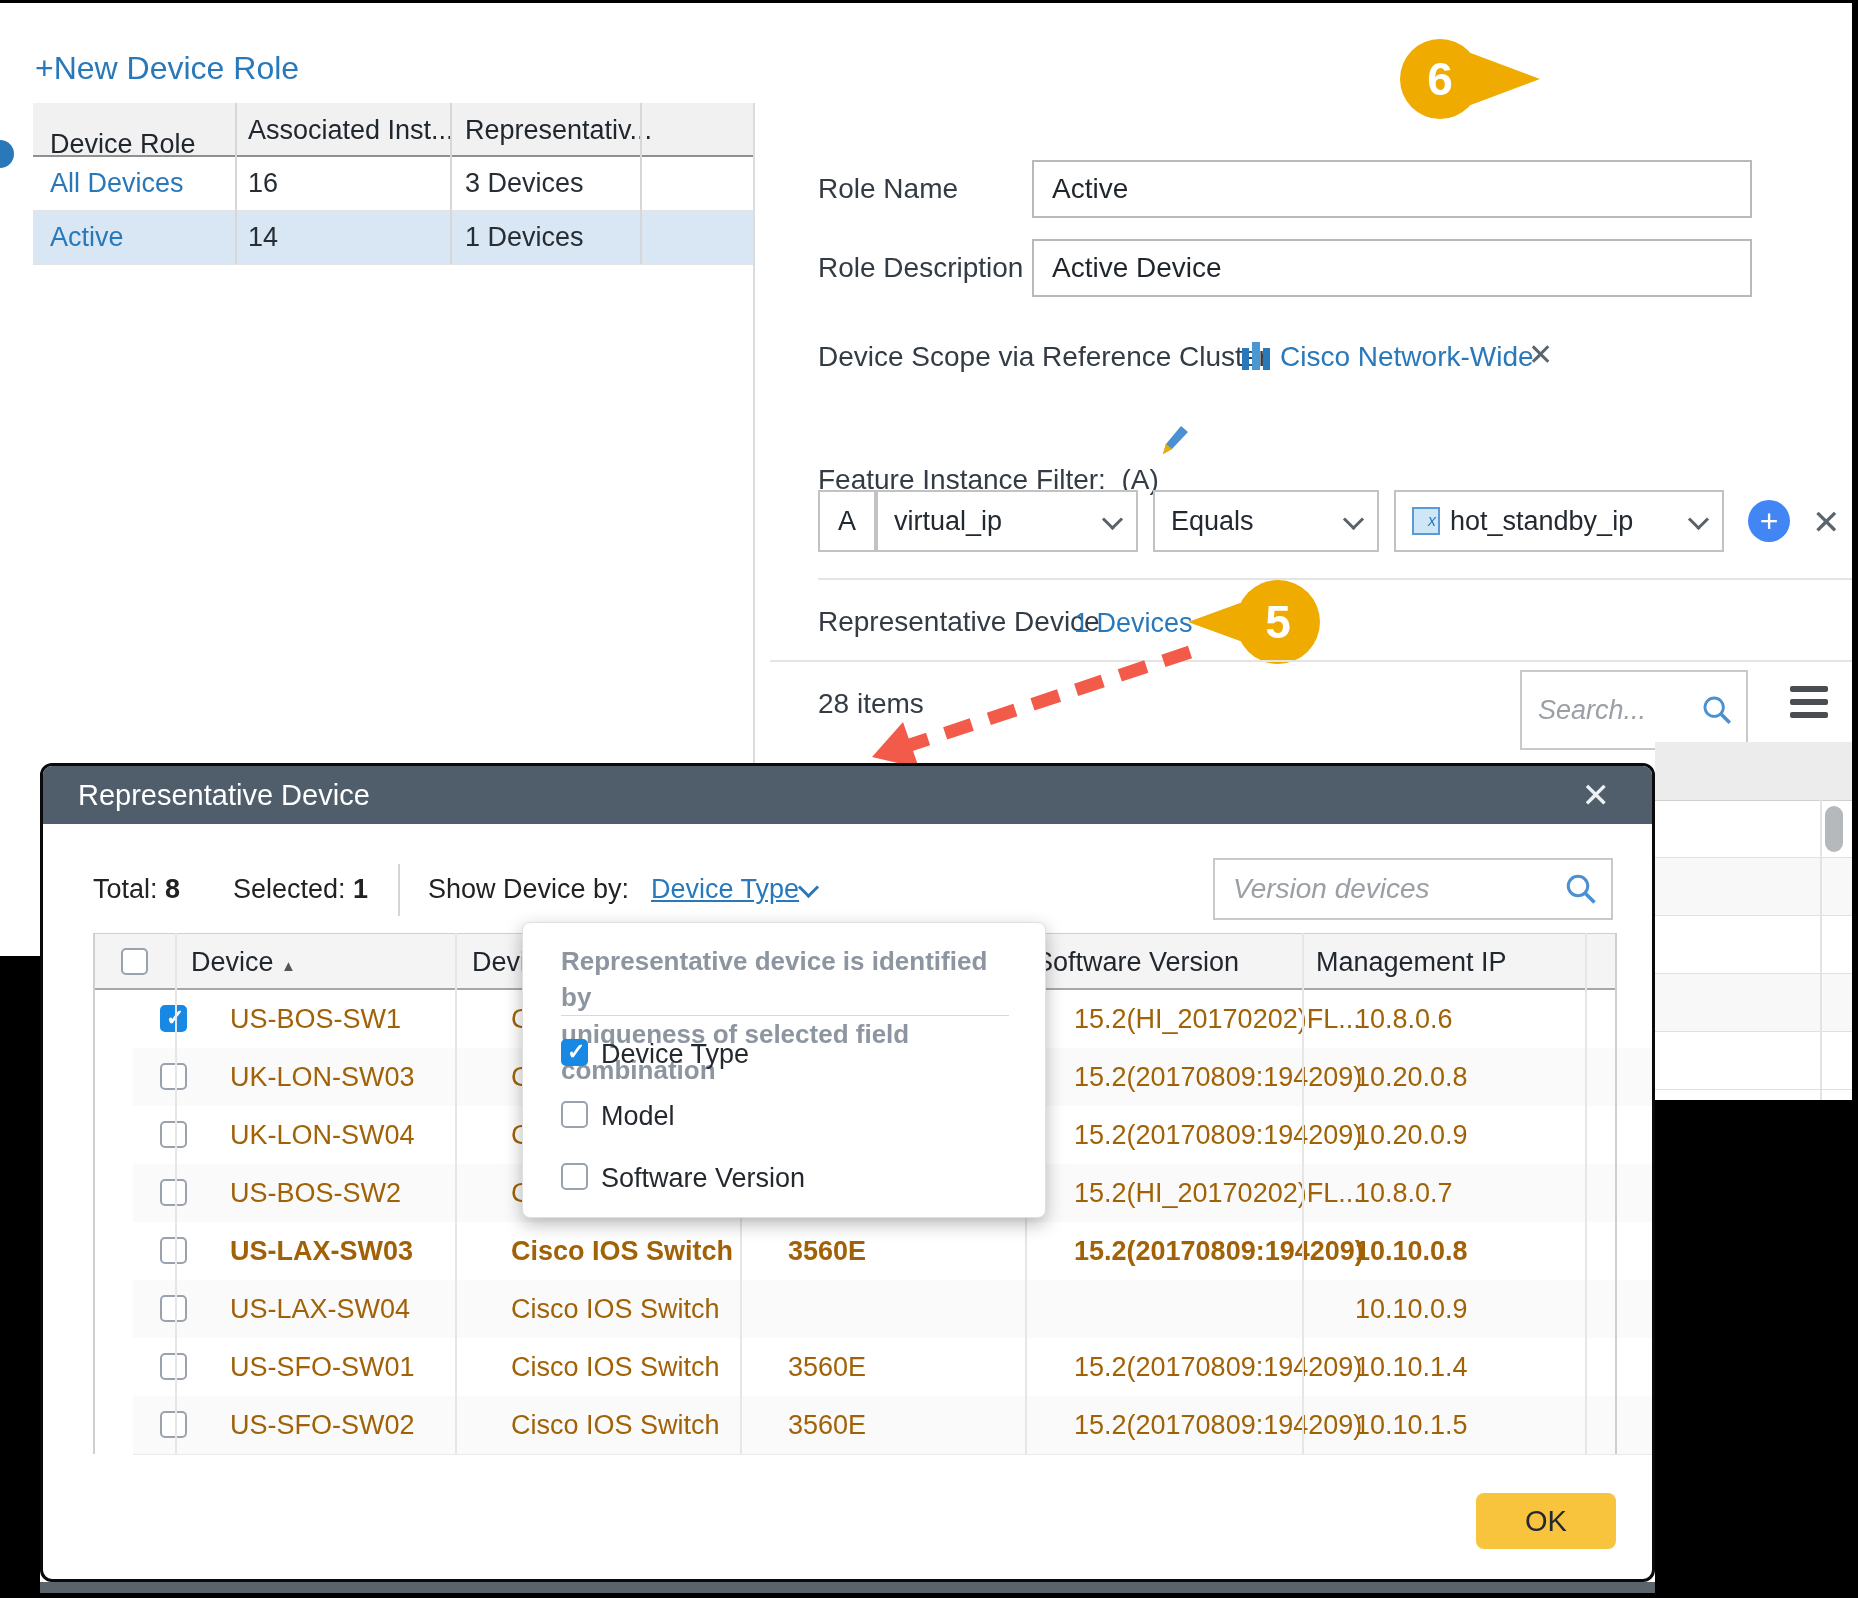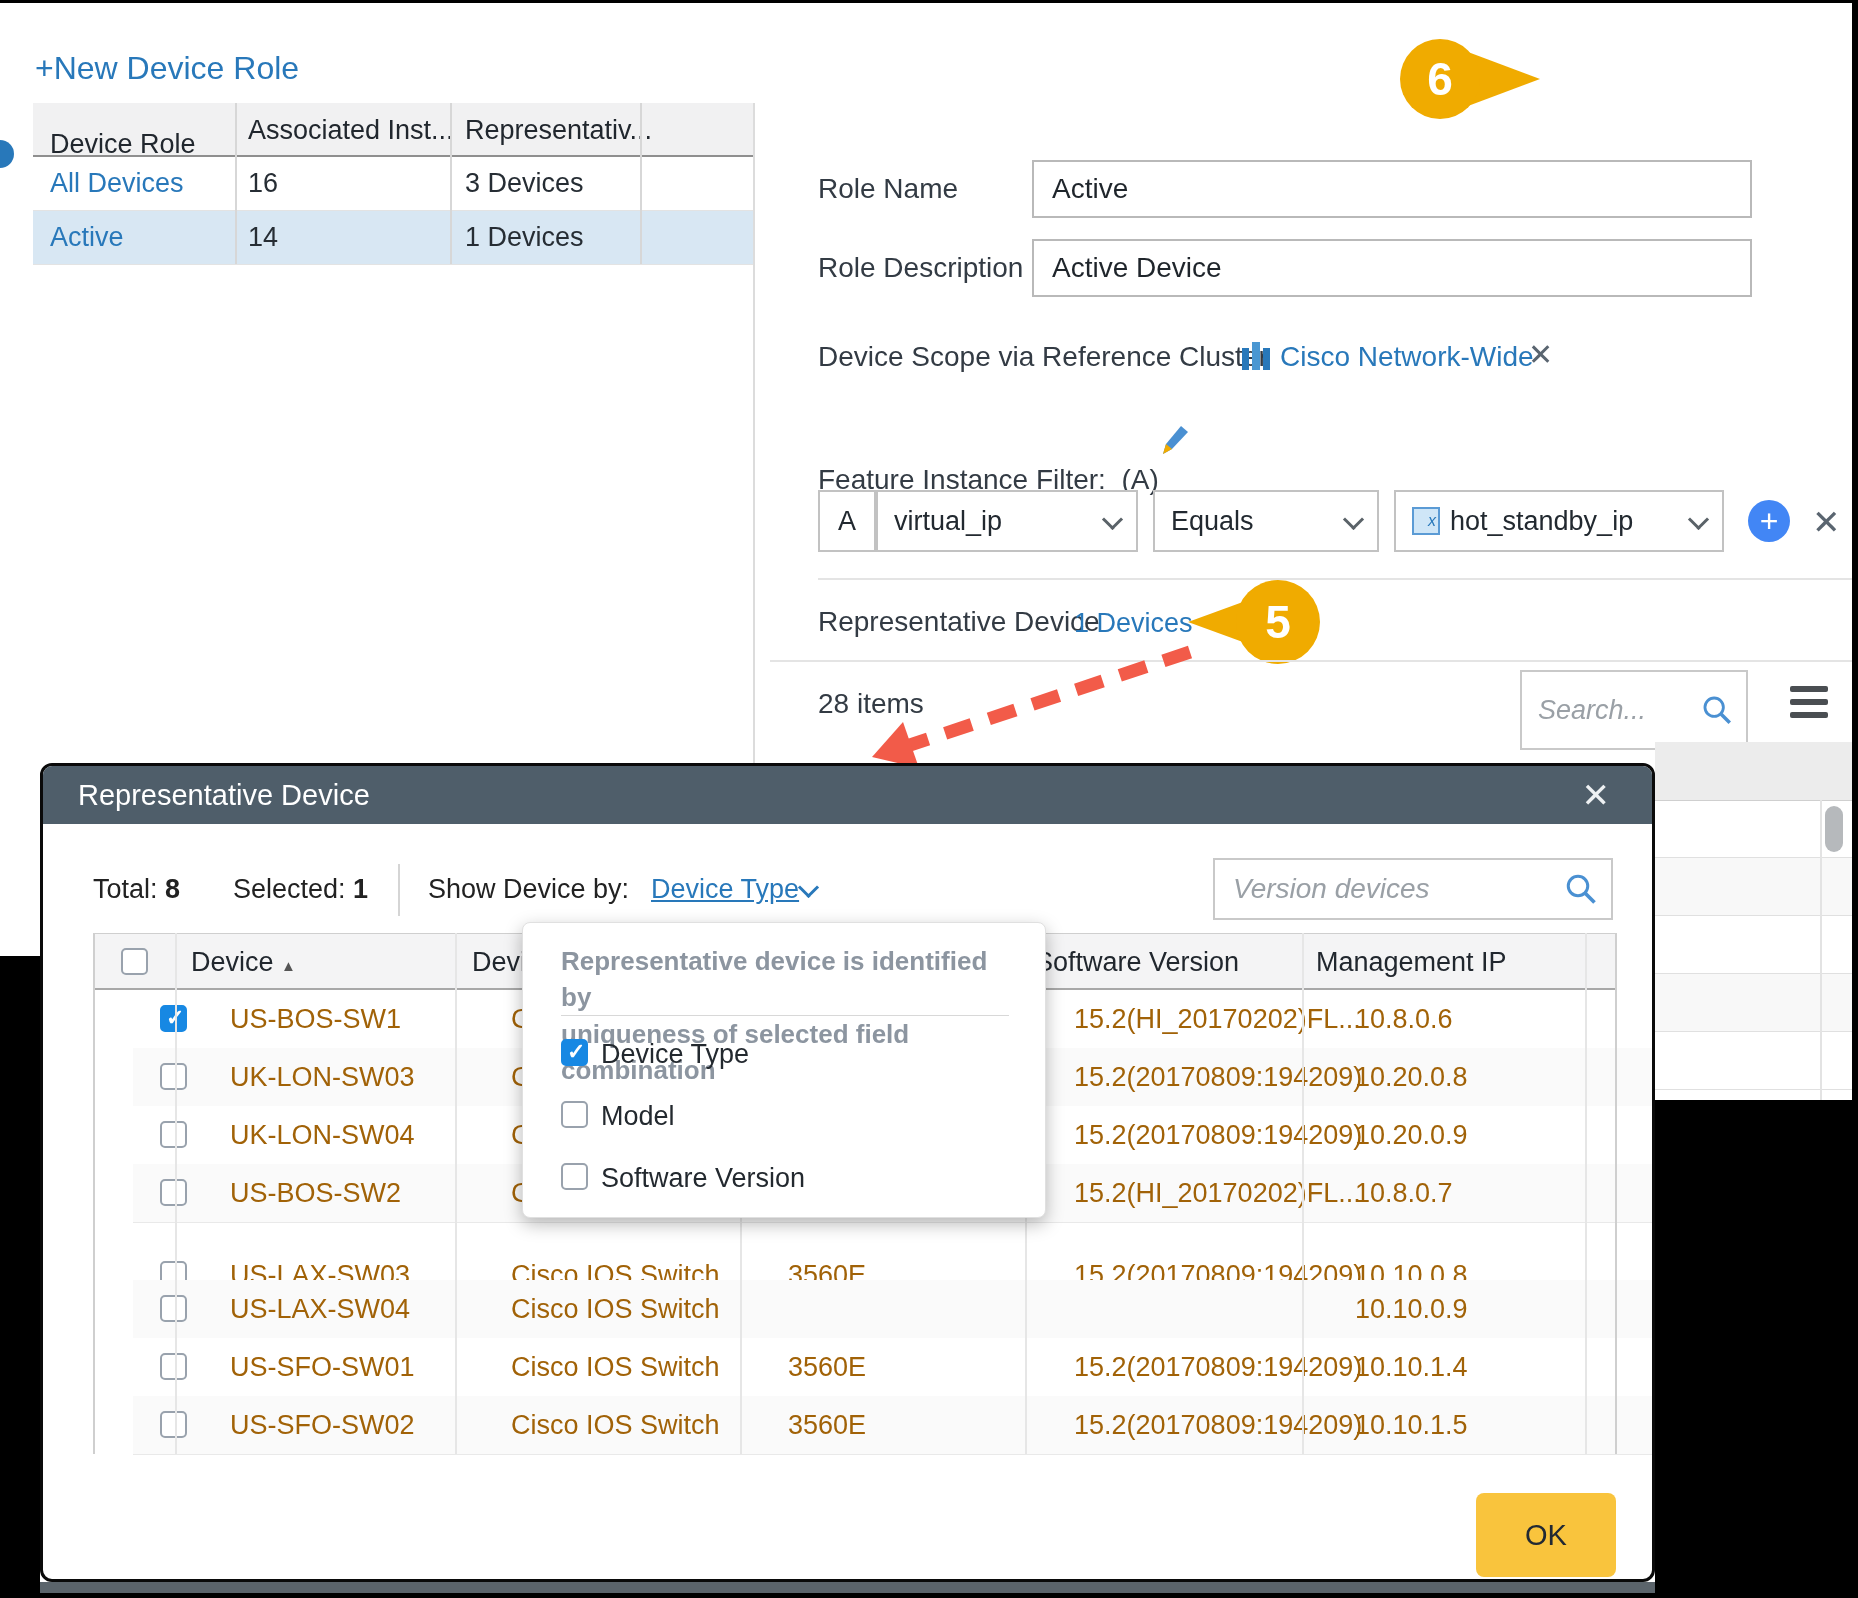--- a/index.html
+++ b/index.html
@@ -225,21 +225,21 @@
         <span class="mcell c-ip">10.20.0.9</span>
     </div>
     <div class="mrow alt" style="top:398px;">
       <span class="cb cbx"></span>
       <span class="mcell c-dev">US-BOS-SW2</span>
         <span class="mcell c-typ">Cisco IOS Switch</span>
         <span class="mcell c-mod"></span>
         <span class="mcell c-sw">15.2(HI_20170202)FL...</span>
         <span class="mcell c-ip">10.8.0.7</span>
     </div>
-    <div class="mrow" style="top:480px;">
+    <div class="mrow" style="top:456px;font-weight:bold;">
       <span class="cb cbx"></span>
       <span class="mcell c-dev">US-LAX-SW03</span>
         <span class="mcell c-typ">Cisco IOS Switch</span>
         <span class="mcell c-mod">3560E</span>
         <span class="mcell c-sw">15.2(20170809:194209)</span>
         <span class="mcell c-ip">10.10.0.8</span>
     </div>
     <div class="mrow alt" style="top:514px;">
       <span class="cb cbx"></span>
       <span class="mcell c-dev">US-LAX-SW04</span>
@@ -267,21 +267,21 @@
 
     <div class="vline" style="left:132px;top:167px;height:521px;background:#e6e6e6;"></div>
     <div class="vline" style="left:412px;top:167px;height:521px;background:#e6e6e6;"></div>
     <div class="vline" style="left:697px;top:167px;height:521px;background:#e6e6e6;"></div>
     <div class="vline" style="left:982px;top:167px;height:521px;background:#e6e6e6;"></div>
     <div class="vline" style="left:1259px;top:167px;height:521px;background:#e6e6e6;"></div>
     <div class="vline" style="left:1542px;top:167px;height:521px;background:#e6e6e6;"></div>
     <div class="vline" style="left:50px;top:167px;height:521px;background:#cfcfcf;"></div>
     <div class="vline" style="left:1572px;top:167px;height:521px;background:#cfcfcf;"></div>
 
-    <div class="abs" style="left:1433px;top:727px;width:140px;height:84px;background:#f9c43d;border-radius:8px;display:flex;align-items:center;justify-content:center;font-size:29px;color:#222933;">
+    <div class="abs" style="left:1433px;top:727px;width:140px;height:56px;background:#f9c43d;border-radius:8px;display:flex;align-items:center;justify-content:center;font-size:29px;color:#222933;">
       <span>OK</span>
     </div>
   </div>
 
   <div class="abs" style="left:522px;top:922px;width:524px;height:296px;background:#fff;border:1px solid #e0e0e0;border-radius:8px;box-shadow:0 6px 18px rgba(0,0,0,0.28);box-sizing:border-box;">
     <div class="abs" style="left:38px;top:20px;width:460px;font-size:26px;font-weight:600;color:#8c95a0;line-height:1.4;">
       <div>Representative device is identified by</div>
       <div>uniqueness of selected field combination</div>
     </div>
     <div class="abs" style="left:38px;top:92px;width:448px;height:1px;background:#d8d8d8;"></div>

